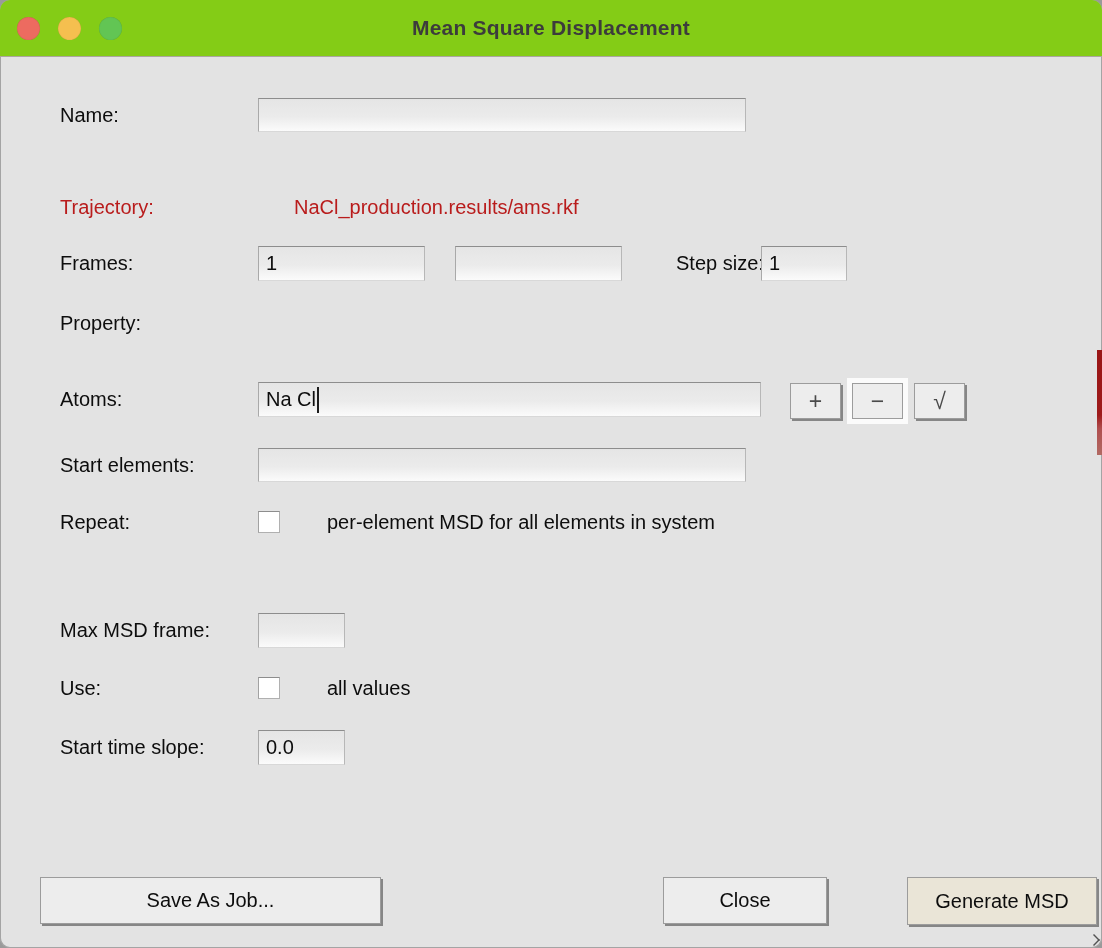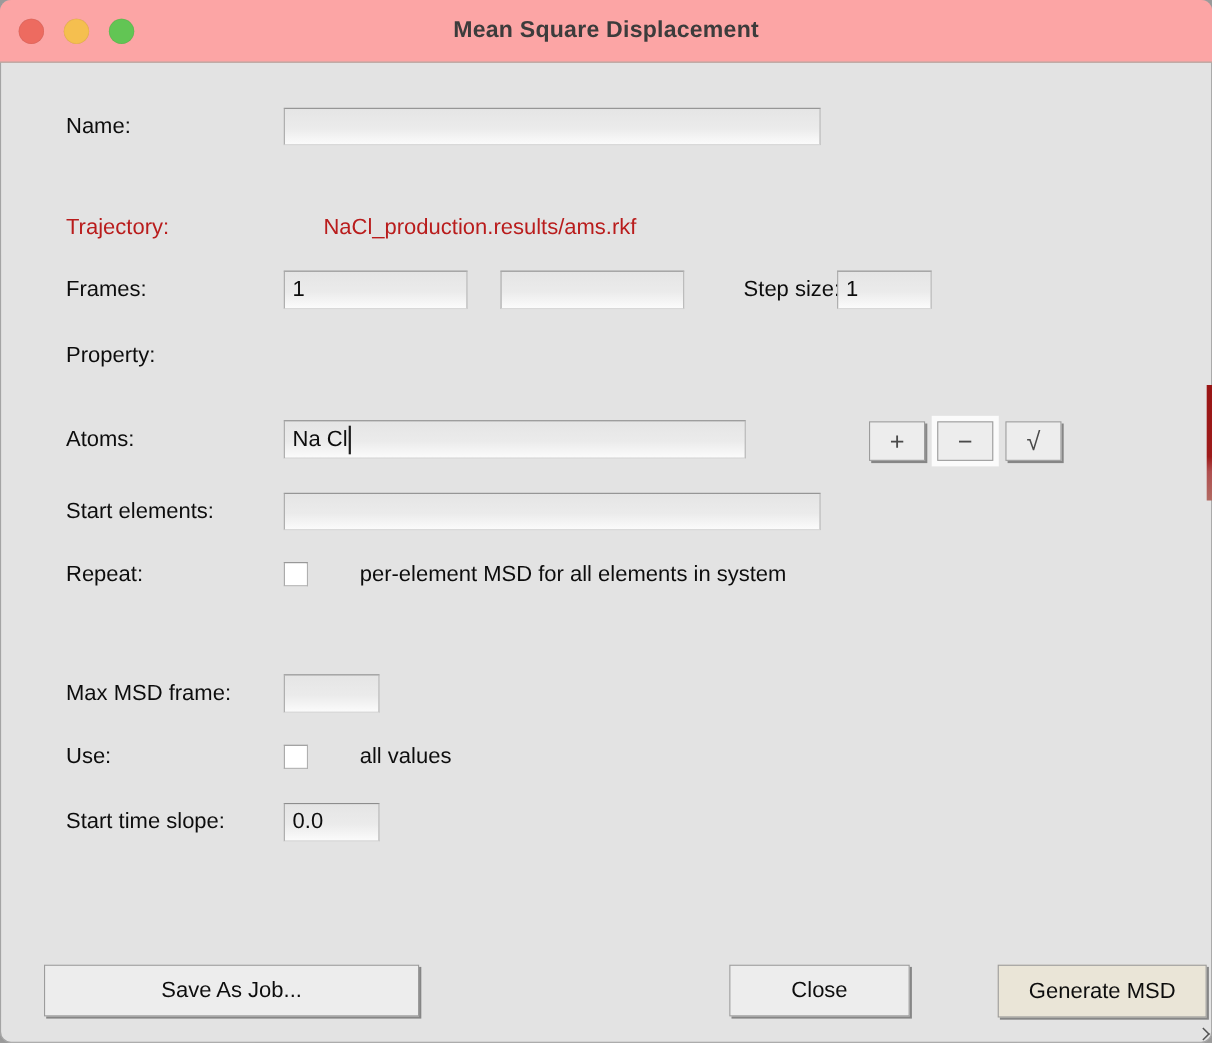--- a/index.html
+++ b/index.html
@@ -10,21 +10,21 @@
     width: 1102px; height: 948px;
     background: #e3e3e3;
     border-radius: 10px;
     overflow: hidden;
     box-shadow: 0 0 0 1px rgba(0,0,0,0.28) inset;
   }
 
   
   .titlebar {
     position: absolute; top: 0; left: 0; right: 0; height: 57px;
-    background: #fca5a5;
+    background: #84cc16;
     border-bottom: 1px solid #aba69e;
     display: flex; align-items: center; justify-content: center;
   }
   .title {
     font-size: 21px; font-weight: bold; color: #3c3c3c; letter-spacing: .2px;
   }
   .lights { position: absolute; left: 17px; top: 17px; display: flex; gap: 18px; }
   .light { width: 23px; height: 23px; border-radius: 50%; }
   .light.red    { background: #ed6b60; box-shadow: inset 0 0 1px rgba(0,0,0,.25); }
   .light.yellow { background: #f5bf4f; box-shadow: inset 0 0 1px rgba(0,0,0,.25); }
@@ -138,21 +138,21 @@
     <input class="field" style="position: relative; height: 35px;" value="">
   </div>
   <div class="lbl" style="left:640px; top:246px; line-height:35px;">Step size:</div>
   <div style="position:absolute; left:761px; top:246px; width:86px; height:35px;">
     <input class="field" style="position: relative; height: 35px;" value="1">
   </div>
 
   <div class="lbl" style="top:303px; line-height:40px;">Property:</div>
 
   <div class="lbl" style="top:382px; line-height:35px;">Atoms:</div>
-  <div class="field txtfield" style="left:258px; top:382px; width:420px; height:35px;">
+  <div class="field txtfield" style="left:258px; top:382px; width:503px; height:35px;">
     <span>Na Cl</span>
     <span class="caret"></span>
   </div>
   <div class="btn small" style="left:790px; top:383px;">
     <span>+</span>
   </div>
   <div class="btn small halo" style="left:852px; top:383px;">
     <span>−</span>
   </div>
   <div class="btn small" style="left:914px; top:383px;">

